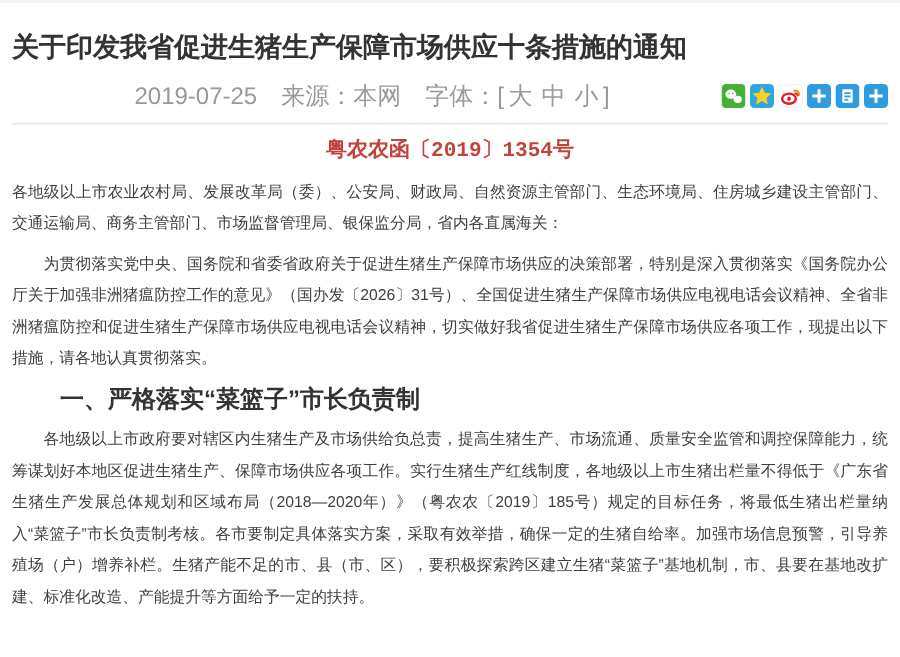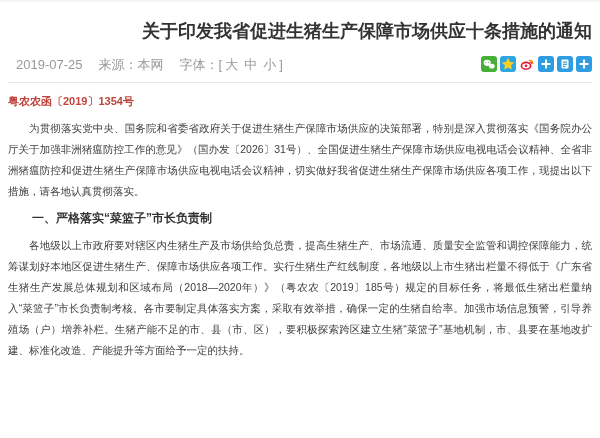--- a/index.html
+++ b/index.html
@@ -6,35 +6,36 @@
   html, body { width: 600px; height: 438px; overflow: hidden; }
   body {
     font-family: "Liberation Sans", "DejaVu Sans", sans-serif;
     background: #ffffff;
     border-top: 2px solid #f3f3f3;
   }
   .page { width: 600px; padding: 0 8px; }
 
   h1.article-title {
     margin-top: 16px;
-    text-align: right;
+    text-align: left;
     font-size: 18px;
     line-height: 26px;
     font-weight: bold;
     color: #333333;
   }
 
   .meta-row {
     position: relative;
     margin-top: 12px;
     height: 18px;
   }
   .meta-center {
     width: 480px;
-    font-size: 13px;
+    text-align: center;
+    font-size: 16px;
     color: #999999;
     line-height: 18px;
   }
   .meta-center .meta-item { margin: 0 8px; }
   .meta-center a.font-size-link {
     color: #999999;
     text-decoration: none;
     margin: 0 3px;
     cursor: pointer;
   }
@@ -55,40 +56,42 @@
   .share-bar svg { display: block; }
 
   hr.sep {
     border: none;
     border-top: 1px solid #e8e8e8;
     margin-top: 8px;
   }
 
   .doc-number {
     margin-top: 9px;
-    font-size: 11px;
+    text-align: center;
+    font-size: 14px;
     font-weight: 600;
     color: #c0443e;
     line-height: 18px;
+    font-family: Liberation Mono, monospace;
   }
 
   .body-text {
     margin-top: 8px;
     font-size: 10.5px;
     line-height: 21px;
     color: #404040;
   }
   .body-text p {
     text-indent: 2em;
     margin-bottom: 6px;
     text-align: justify;
   }
   .body-text p.no-indent { text-indent: 0; }
   .body-text h2.section-heading {
-    font-size: 12px;
+    font-size: 16px;
     line-height: 21px;
     font-weight: bold;
     color: #333333;
     text-indent: 2em;
     margin-bottom: 6px;
   }
 </style>
 </head>
 <body>
 
@@ -150,19 +153,20 @@
         </svg>
       </span>
     </div>
   </div>
 
   <hr class="sep">
 
   <div class="doc-number">粤农农函〔2019〕1354号</div>
 
   <div class="body-text">
+    <p class="no-indent">各地级以上市农业农村局、发展改革局（委）、公安局、财政局、自然资源主管部门、生态环境局、住房城乡建设主管部门、交通运输局、商务主管部门、市场监督管理局、银保监分局，省内各直属海关：</p>
     <p>为贯彻落实党中央、国务院和省委省政府关于促进生猪生产保障市场供应的决策部署，特别是深入贯彻落实《国务院办公厅关于加强非洲猪瘟防控工作的意见》（国办发〔2026〕31号）、全国促进生猪生产保障市场供应电视电话会议精神、全省非洲猪瘟防控和促进生猪生产保障市场供应电视电话会议精神，切实做好我省促进生猪生产保障市场供应各项工作，现提出以下措施，请各地认真贯彻落实。</p>
     <h2 class="section-heading">一、严格落实“菜篮子”市长负责制</h2>
     <p>各地级以上市政府要对辖区内生猪生产及市场供给负总责，提高生猪生产、市场流通、质量安全监管和调控保障能力，统筹谋划好本地区促进生猪生产、保障市场供应各项工作。实行生猪生产红线制度，各地级以上市生猪出栏量不得低于《广东省生猪生产发展总体规划和区域布局（2018—2020年）》（粤农农〔2019〕185号）规定的目标任务，将最低生猪出栏量纳入“菜篮子”市长负责制考核。各市要制定具体落实方案，采取有效举措，确保一定的生猪自给率。加强市场信息预警，引导养殖场（户）增养补栏。生猪产能不足的市、县（市、区），要积极探索跨区建立生猪“菜篮子”基地机制，市、县要在基地改扩建、标准化改造、产能提升等方面给予一定的扶持。</p>
 
   </div>
 
 </div>
 
 </body></html>

